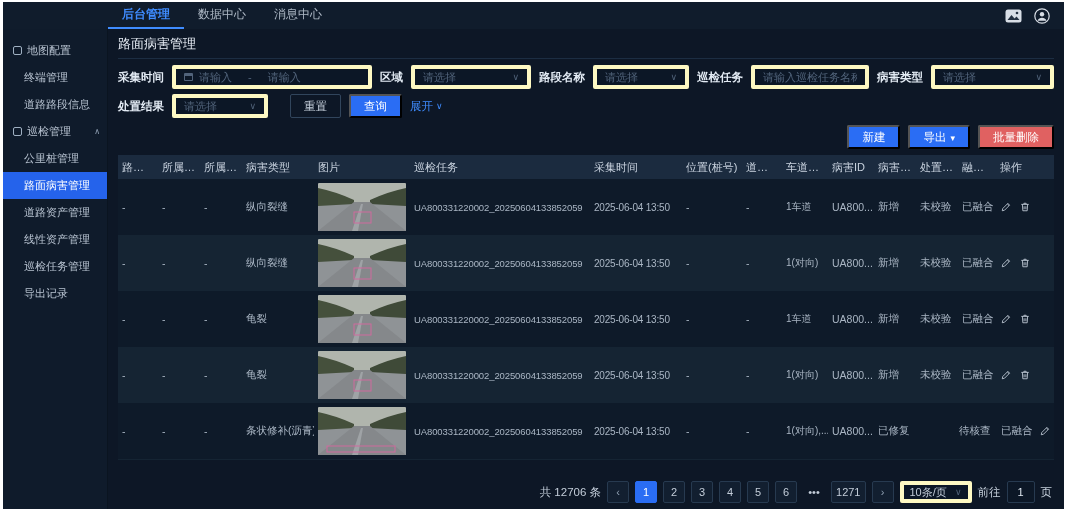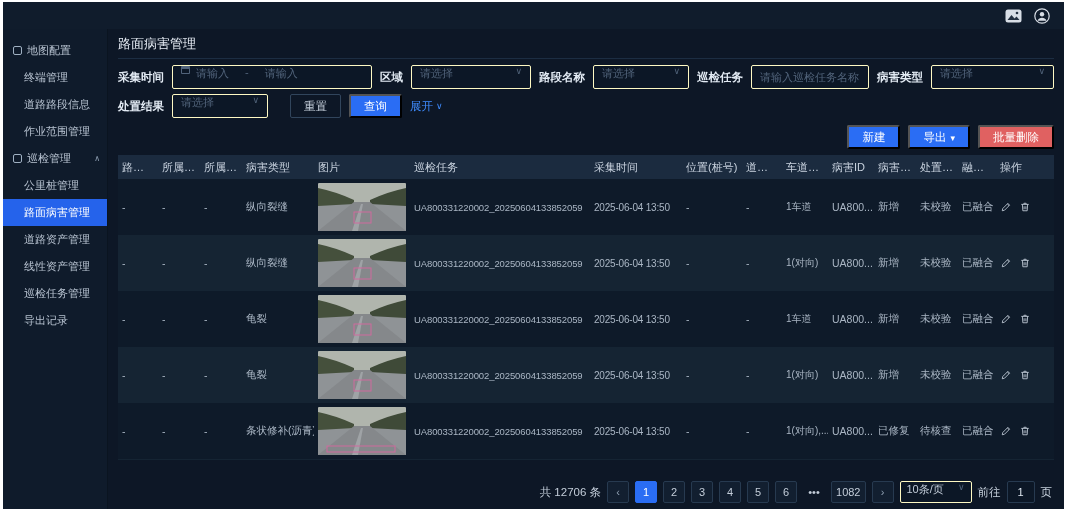--- a/index.html
+++ b/index.html
@@ -27,22 +27,22 @@
   .side-caret { margin-left:auto; margin-right:7px; font-size:8px; color:#8fa0b3; }
   .side-caret.up::before { content:"∧"; }
   .content { flex:1; display:flex; flex-direction:column; padding:0 10px; min-width:0; }
 
   .page-title { height:30px; line-height:30px; font-size:13px; color:#e8eef6; border-bottom:1px solid #1c2d42; flex-shrink:0; }
 
   
   .filters { padding-top:6px; flex-shrink:0; }
   .frow { display:flex; align-items:center; gap:8px; margin-bottom:5px; }
   .flabel { font-size:11.5px; color:#e3ebf4; font-weight:bold; white-space:nowrap; }
-  .finput, .fselect { background:#0c1726; border:1px solid #fef9c3; border-radius:2px; height:24px;
-    display:flex; padding:0 8px; font-size:11px; gap:6px; }
+  .finput, .fselect { background:#0c1726; border:4px solid #fef9c3; border-radius:2px; height:24px;
+    display:flex; align-items:center; padding:0 8px; font-size:11px; gap:6px; }
   .placeholder { color:#51637a; }
   .sep { color:#51637a; margin:0 10px; }
   .chev { margin-left:auto; color:#51637a; font-size:9px; }
   .chev::before { content:"∨"; }
   .date-icon { width:9px; height:8px; border:1px solid #51637a; border-top:3px solid #51637a; border-radius:1px; flex-shrink:0; }
   .w200 { width:200px; } .w120 { width:120px; } .w96 { width:96px; } .w118 { width:118px; }
   .grow { flex:1; }
   .text-input { background:transparent; border:none; outline:none; color:#c3cdd9; font-size:11px; width:100%; }
   .text-input::placeholder { color:#51637a; }
   .btn { height:24px; padding:0 13px; border-radius:2px; font-size:11.5px; display:inline-flex; align-items:center; gap:4px; cursor:pointer; white-space:nowrap; }
@@ -89,20 +89,25 @@
   .goto-input { width:28px; height:22px; background:#0c1726; border:1px solid #273a50; border-radius:2px;
     color:#dfe7f0; text-align:center; font-size:11px; outline:none; }
 </style>
 </head>
 <body>
 
 <div class="app">
 
   <div class="topbar">
     <div class="brand-space"></div>
+    <div class="tabs">
+        <div class="tab active">后台管理</div>
+        <div class="tab">数据中心</div>
+        <div class="tab">消息中心</div>
+      </div>
     <div class="topbar-right">
       <svg width="17" height="14" viewBox="0 0 17 14">
         <rect x="0.5" y="0.5" width="16" height="13" rx="2.5" fill="#d8dee6"></rect>
         <path d="M2.5 11 L6.5 6 L9.5 9.5 L11.5 7.5 L14.5 11 Z" fill="#243142"></path>
         <circle cx="12" cy="4" r="1.3" fill="#243142"></circle>
       </svg>
       <svg width="16" height="16" viewBox="0 0 16 16">
         <circle cx="8" cy="8" r="7.2" fill="none" stroke="#d8dee6" stroke-width="1.2"></circle>
         <circle cx="8" cy="6.2" r="2.2" fill="#d8dee6"></circle>
         <path d="M3.5 12.8 C4.5 10.6 6 9.8 8 9.8 C10 9.8 11.5 10.6 12.5 12.8" fill="#d8dee6"></path>
@@ -115,23 +120,20 @@
     <div class="sidebar">
         <div class="side-item top">
           <span class="side-icon"></span>
           <span>地图配置</span>
         </div>
         <div class="side-item sub">
           <span>终端管理</span>
         </div>
         <div class="side-item sub">
           <span>道路路段信息</span>
-        </div>
-        <div class="side-item sub">
-          <span>作业范围管理</span>
         </div>
         <div class="side-item top">
           <span class="side-icon"></span>
           <span>巡检管理</span>
           <span class="side-caret up"></span>
         </div>
         <div class="side-item sub">
           <span>公里桩管理</span>
         </div>
         <div class="side-item sub active">
@@ -390,21 +392,21 @@
                   <rect x="9" y="39" width="68" height="6" fill="none" stroke="#cf6a9e" stroke-width="1"></rect>
                 </svg>
               </div>
               <div class="cell cell-task" style="width: 180px;">UA800331220002_20250604133852059</div>
               <div class="cell cell-time" style="width: 92px;">2025-06-04 13:50</div>
               <div class="cell" style="width: 60px;">-</div>
               <div class="cell" style="width: 40px;">-</div>
               <div class="cell cell-lane" style="width: 46px;">1(对向),...</div>
               <div class="cell" style="width: 46px;">UA800...</div>
               <div class="cell" style="width: 42px;">已修复</div>
-              <div class="cell" style="width: 42px;">待核查</div>
+              <div class="cell" style="width: 42px; margin-left: 39px;">待核查</div>
               <div class="cell" style="width: 38px;">已融合</div>
               <div class="cell" style="width: 40px;">
                 <span class="ops">
                   <svg class="op-icon" viewBox="0 0 16 16" fill="none" stroke="currentColor" stroke-width="1.1">
                     <path d="M3 13l.7-3L10.5 3.2l2.3 2.3L6 12.3 3 13z"></path>
                     <path d="M9.8 4l2.2 2.2"></path>
                   </svg>
                   <svg class="op-icon" viewBox="0 0 16 16" fill="none" stroke="currentColor" stroke-width="1.1">
                     <path d="M3 4.5h10M6.5 4.5V3h3v1.5M4.5 4.5l.6 8.5h5.8l.6-8.5M6.8 7v4M9.2 7v4"></path>
                   </svg>
@@ -434,21 +436,21 @@
         <span>共 12706 条</span>
         <div class="page-btn arrow arrow-left"></div>
         <div id="pagelist" style="display:flex; gap:6px;">
             <div class="page-btn active">1</div>
             <div class="page-btn">2</div>
             <div class="page-btn">3</div>
             <div class="page-btn">4</div>
             <div class="page-btn">5</div>
             <div class="page-btn">6</div>
             <div class="page-btn ellipsis">•••</div>
-            <div class="page-btn">1082</div>
+            <div class="page-btn">1271</div>
           </div>
         <div class="page-btn arrow arrow-right"></div>
         <div class="fselect size-select">
           <span style="color:#c3cdd9;">10条/页</span>
           <span class="chev"></span>
         </div>
         <span>前往</span>
         <input class="goto-input" value="1" style="">
         <span>页</span>
       </div>

